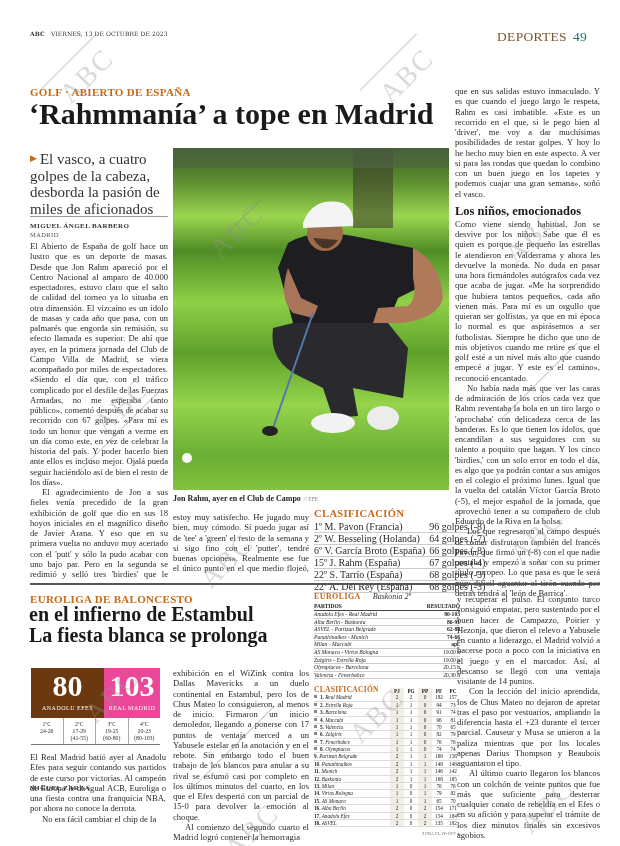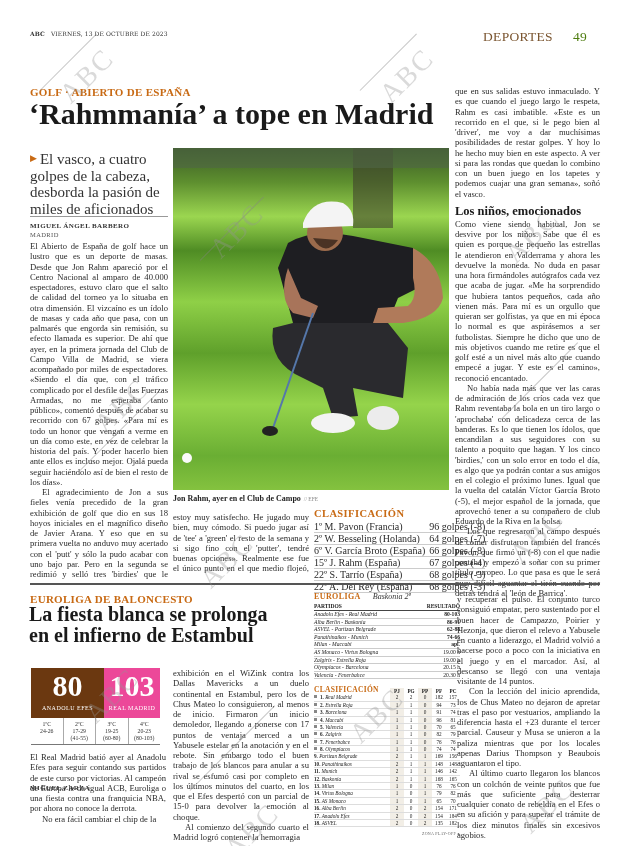--- a/index.html
+++ b/index.html
@@ -2,21 +2,21 @@
 <html><head>
 <meta charset="utf-8">
 <style>
   * { box-sizing: border-box; margin: 0; padding: 0; }
   html, body { width: 620px; height: 846px; background: #fff; overflow: hidden; }
   body { position: relative; font-family: "DejaVu Serif", serif; color: #222; }
   .abs { position: absolute; }
   .header-left { left: 30px; top: 30px; font-size: 6px; color: #333; letter-spacing: 0.1px; }
   .header-left b { font-weight: bold; margin-right: 6px; }
   .header-right { right: 33px; top: 29px; font-size: 13.5px; color: #7a5530; letter-spacing: 0.3px; font-family: "Liberation Serif", serif; }
-  .header-right .pg { color: #4d7c0f; margin-left: 20px; }
+  .header-right .pg { color: #0f766e; margin-left: 6px; }
   .kicker { font-family: "Liberation Serif", serif; font-weight: bold; font-size: 11px; color: #c86a14; letter-spacing: 0.3px; }
   .headline { font-family: Liberation Serif, serif; font-weight: bold; color: #1a1a1a; }
   .body-text { font-family: "Liberation Serif", serif; font-size: 8.6px; line-height: 10.25px; color: #2a2a2a; text-align: justify; hyphens: auto; }
   .body-text p { text-indent: 0; }
   .body-text p.ind { text-indent: 12px; }
   .subhead-lead { font-family: "Liberation Serif", serif; font-size: 15px; line-height: 16.5px; color: #333; }
   .subhead-lead .tri { color: #c86a14; font-size: 9px; vertical-align: 3px; margin-right: 3px; }
   .rule { background: #999; height: 1px; }
   .byline { font-family: "Liberation Serif", serif; font-weight: bold; font-size: 7px; letter-spacing: 0.4px; color: #333; }
   .place { font-family: "Liberation Serif", serif; font-size: 6.5px; letter-spacing: 0.4px; color: #555; }
@@ -168,22 +168,22 @@
   <div class="headline" style="font-size:12.5px; line-height:15px; margin-top:5px; text-align:left;">Los niños, emocionados</div>
   <p>Como viene siendo habitual, Jon se desvive por los niños. Sabe que él es quien es porque de pequeño las estrellas le atendieron en Valderrama y ahora les devuelve la moneda. No duda en pasar una hora firmándoles autógrafos cada vez que acaba de jugar. «Me ha sorprendido que hubiera tantos pequeños, cada año vienen más. Para mí es un orgullo que quieran ser golfistas, ya que en mi época lo normal es que aspirásemos a ser futbolistas. Siempre he dicho que uno de mis objetivos cuando me retire es que el golf esté a un nivel más alto que cuando empecé a jugar. Y este es el camino», reconoció encantado.</p>
   <p class="ind">No había nada más que ver las caras de admiración de los críos cada vez que Rahm reventaba la bola en un tiro largo o 'aprochaba' con delicadeza cerca de las banderas. Es lo que tienen los ídolos, que encandilan a sus seguidores con su talento a poquito que hagan. Y los cinco 'birdies,' con un solo error en todo el día, es algo que ya podrán contar a sus amigos en el colegio el próximo lunes. Igual que la vuelta del catalán Víctor García Broto (-5), el mejor español de la jornada, que aprovechó tener a su compañero de club Eduardo de la Riva en la bolsa.</p>
   <p class="ind">Los que regresaron al campo después de comer disfrutaron también del francés Pavon, que firmó un (-8) con el que nadie contaba y empezó a soñar con su primer título europeo. Lo que pasa es que le será muy difícil aguantar el tirón cuando por detrás tendrá al 'león de Barrica'.</p>
 </div>
 
 <div class="abs section-rule" style="left:30px; top:583px; width:570px;"></div>
 
 <div class="abs kicker" style="left:30px; top:593px;">EUROLIGA DE BALONCESTO</div>
 <div class="abs headline" style="left:29px; top:604px; font-size:20px; line-height:21px; white-space:nowrap;">
+  <div>en el infierno de Estambul</div>
   <div>La fiesta blanca se prolonga</div>
-  <div>en el infierno de Estambul</div>
 </div>
 
 <div class="abs" style="left:31px; top:668px; width:129px;">
   <div style="display:flex; justify-content:space-between;">
     <div class="scorebox" style="background:#6b3810;">
       <div class="num">80</div>
       <div class="team">ANADOLU EFES</div>
     </div>
     <div class="scorebox" style="background:#ec4899; width:62px;">
       <div class="num">103</div>

